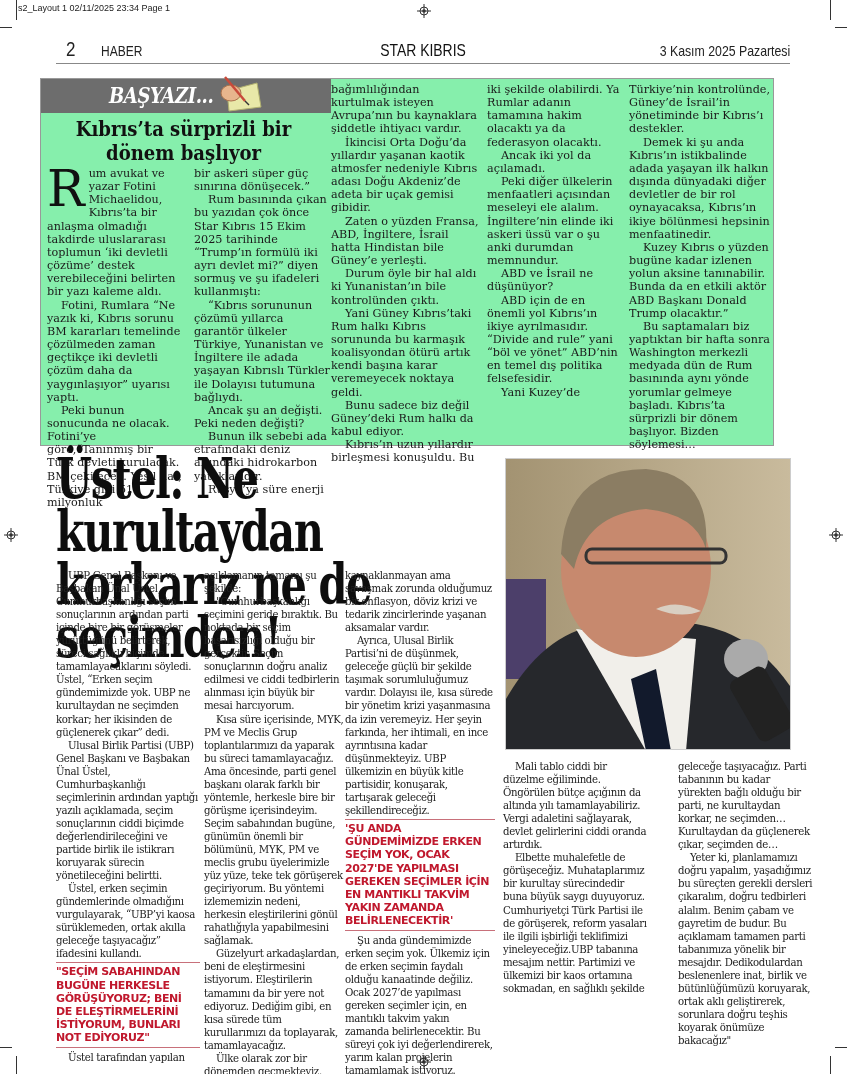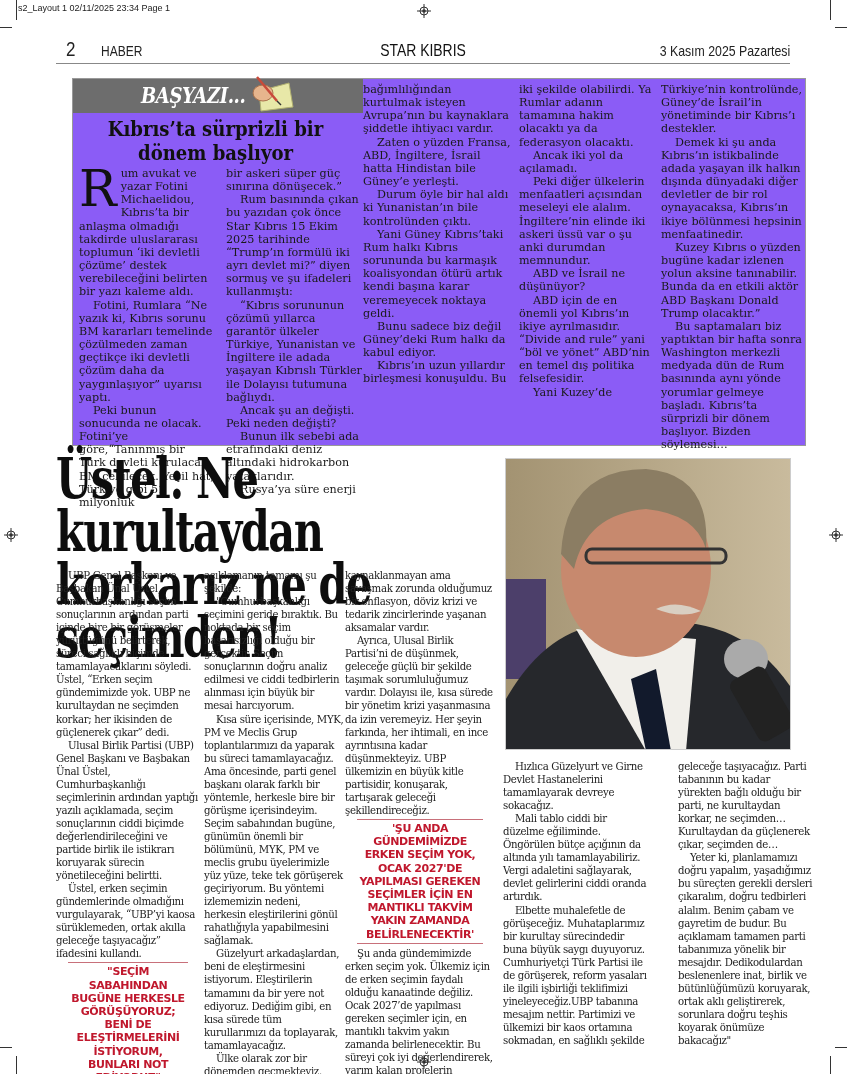--- a/index.html
+++ b/index.html
@@ -10,36 +10,36 @@
   .crop-v { position: absolute; width: 1px; background: #333; }
   .crop-h { position: absolute; height: 1px; background: #333; }
   .reg { position: absolute; width: 14px; height: 14px; }
 
   .header { position: absolute; left: 56px; top: 36px; width: 734px; height: 28px; border-bottom: 1.5px solid #888; font-family: "Liberation Sans", sans-serif; }
   .page-num { position: absolute; left: 10px; top: 2px; font-size: 20px; color: #222; transform: scaleX(0.85); transform-origin: left; }
   .section { position: absolute; left: 45px; top: 6px; font-size: 15px; color: #222; transform: scaleX(0.8); transform-origin: left; }
   .masthead { position: absolute; left: 0; right: 0; top: 5px; text-align: center; font-size: 17px; color: #111; transform: scaleX(0.82); }
   .date { position: absolute; right: 0; top: 6px; font-size: 15px; color: #222; transform: scaleX(0.82); transform-origin: right; }
 
-  .editorial { position: absolute; left: 72px; top: 78px; width: 734px; height: 368px; background: #8b5cf6; border: 1px solid #999; }
+  .editorial { position: absolute; left: 40px; top: 78px; width: 734px; height: 368px; background: #86efac; border: 1px solid #999; }
   .ed-banner { position: absolute; left: 0; top: 0; width: 290px; height: 34px; background: #6d6d6d; }
   .ed-banner-label { position: absolute; left: 68px; top: 3px; font-family: "DejaVu Serif", serif; font-weight: bold; font-style: italic; font-size: 22px; color: #fff; letter-spacing: -0.5px; transform: scaleX(0.82); transform-origin: left; }
   .pen-icon { position: absolute; left: 168px; top: -6px; width: 56px; height: 40px; }
   .ed-title { position: absolute; left: 0; top: 38px; width: 285px; text-align: center; font-family: "DejaVu Serif", serif; font-weight: bold; font-size: 21px; line-height: 24px; color: #111; transform: scaleX(0.86); }
   .ed-col { position: absolute; font-family: "DejaVu Serif", serif; font-size: 11.2px; line-height: 13.15px; color: #1a1a1a; white-space: pre-line; }
   .ed-col p { text-indent: 14px; }
   .dropcap { float: left; font-size: 50px; line-height: 40px; font-family: "DejaVu Serif", serif; margin: 2px 4px -2px 0; color: #111; }
 
   .headline { position: absolute; left: 56px; top: 452px; width: 440px; font-family: "DejaVu Serif", serif; font-weight: bold; font-size: 56px; line-height: 53px; color: #0d0d0d; letter-spacing: -2px; transform: scaleX(0.74); transform-origin: left top; width: 600px; }
 
   .photo { position: absolute; left: 505px; top: 458px; width: 286px; height: 292px; overflow: hidden; border: 1px solid #ccc; }
 
   .col { position: absolute; font-family: "DejaVu Serif", serif; font-size: 10.2px; line-height: 13.05px; color: #222; letter-spacing: -0.35px; }
   .col p { text-indent: 12px; }
-  .subhead { color: #c0182d; font-family: "DejaVu Sans", sans-serif; font-weight: bold; font-size: 11px; line-height: 13.2px; border-top: 1.5px solid #c8707a; border-bottom: 1.5px solid #c8707a; padding: 2px 0 2px; margin: 2px 12px 3px; letter-spacing: -0.4px; transform-origin: left; text-align: center; }
+  .subhead { color: #c0182d; font-family: "DejaVu Sans", sans-serif; font-weight: bold; font-size: 11px; line-height: 13.2px; border-top: 1.5px solid #c8707a; border-bottom: 1.5px solid #c8707a; padding: 2px 0 2px; margin: 2px 0 3px; letter-spacing: -0.4px; transform-origin: left; }
 </style>
 </head>
 <body>
 
 <div class="slug">s2_Layout 1  02/11/2025  23:34  Page 1</div>
 <div class="crop-v" style="left:16px;top:0;height:20px;"></div>
 <div class="crop-v" style="left:830px;top:0;height:20px;"></div>
 <div class="crop-h" style="left:0;top:27px;width:12px;"></div>
 <div class="crop-h" style="left:835px;top:27px;width:12px;"></div>
 <div class="crop-h" style="left:0;top:1047px;width:12px;"></div>
@@ -99,20 +99,21 @@
   <div class="ed-col" id="edc1" style="left: 153px; top: 88px; width: 137px; white-space: normal;">
       <p style="text-indent: 0px;">bir askeri süper güç sınırına dönüşecek.”</p>
       <p>Rum basınında çıkan bu yazıdan çok önce Star Kıbrıs 15 Ekim 2025 tarihinde  “Trump’ın formülü  iki ayrı devlet mi?” diyen sormuş ve şu ifadeleri kullanmıştı:</p>
       <p>“Kıbrıs sorununun çözümü yıllarca garantör ülkeler Türkiye, Yunanistan ve İngiltere ile adada yaşayan Kıbrıslı Türkler ile Dolayısı tutumuna bağlıydı.</p>
       <p>Ancak şu an değişti. Peki neden değişti?</p>
       <p>Bunun ilk sebebi ada etrafındaki deniz altındaki hidrokarbon yataklarıdır.</p>
       <p>Rusya’ya süre enerji</p>
     </div>
   <div class="ed-col" id="edc2" style="left: 290px; top: 4px; width: 148px; white-space: normal;">
       <p style="text-indent: 0px;">bağımlılığından kurtulmak isteyen Avrupa’nın bu kaynaklara şiddetle ihtiyacı vardır.</p>
+      <p>İkincisi Orta Doğu’da yıllardır yaşanan kaotik atmosfer nedeniyle Kıbrıs adası Doğu Akdeniz’de adeta bir uçak gemisi gibidir.</p>
       <p>Zaten o yüzden Fransa, ABD, İngiltere, İsrail hatta Hindistan bile Güney’e yerleşti.</p>
       <p>Durum öyle bir hal aldı ki Yunanistan’ın bile kontrolünden çıktı.</p>
       <p>Yani Güney Kıbrıs’taki Rum halkı Kıbrıs sorununda bu karmaşık koalisyondan ötürü artık kendi başına karar veremeyecek noktaya geldi.</p>
       <p>Bunu sadece biz değil Güney’deki Rum halkı da kabul ediyor.</p>
       <p>Kıbrıs’ın uzun yıllardır birleşmesi konuşuldu. Bu</p>
     </div>
   <div class="ed-col" id="edc3" style="left: 446px; top: 4px; width: 134px; white-space: normal;">
       <p style="text-indent: 0px;">iki şekilde olabilirdi. Ya Rumlar adanın tamamına hakim olacaktı ya da federasyon olacaktı.</p>
       <p>Ancak iki yol da açılamadı.</p>
       <p>Peki diğer ülkelerin menfaatleri açısından meseleyi ele alalım. İngiltere’nin elinde iki askeri üssü var o şu anki durumdan memnundur.</p>
@@ -169,20 +170,19 @@
     <p>Güzelyurt arkadaşlardan, beni de eleştirmesini istiyorum. Eleştirilerin tamamını da bir yere not ediyoruz. Dediğim gibi, en kısa sürede tüm kurullarımızı da toplayarak, tamamlayacağız.</p>
     <p>Ülke olarak zor bir dönemden geçmekteyiz. Hükümet olarak ciddi sorumluluklarımız vardır. Kuzey Kıbrıs Türk Cumhuriyeti’nden</p>
   </div>
 <div class="col" id="ac3" style="left:345px;top:569px;width:150px;">
     <p style="text-indent: 0px;">kaynaklanmayan ama savaşmak zorunda olduğumuz bir enflasyon, döviz krizi ve tedarik zincirlerinde yaşanan aksamalar vardır.</p>
     <p>Ayrıca, Ulusal Birlik Partisi’ni de düşünmek, geleceğe güçlü bir şekilde taşımak sorumluluğumuz vardır. Dolayısı ile, kısa sürede bir yönetim krizi yaşanmasına da izin veremeyiz. Her şeyin farkında, her ihtimali, en ince ayrıntısına kadar düşünmekteyiz. UBP ülkemizin en büyük kitle partisidir, konuşarak, tartışarak geleceği şekillendireceğiz.</p>
     <div class="subhead" style="color: rgb(192, 24, 45);">'ŞU ANDA GÜNDEMİMİZDE ERKEN SEÇİM YOK, OCAK 2027'DE YAPILMASI GEREKEN SEÇİMLER İÇİN EN MANTIKLI TAKVİM YAKIN ZAMANDA BELİRLENECEKTİR'</div>
     <p>Şu anda gündemimizde erken seçim yok. Ülkemiz için de erken seçimin faydalı olduğu kanaatinde değiliz. Ocak 2027’de yapılması gereken seçimler için, en mantıklı takvim yakın zamanda belirlenecektir. Bu süreyi çok iyi değerlendirerek, yarım kalan projelerin tamamlamak istiyoruz.</p>
   </div>
 <div class="col" id="ac4" style="left:503px;top:760px;width:144px;">
-    <p>Hızlıca Güzelyurt ve Girne Devlet Hastanelerini tamamlayarak devreye sokacağız.</p>
     <p>Mali tablo ciddi bir düzelme eğiliminde. Öngörülen bütçe açığının da altında yılı tamamlayabiliriz. Vergi adaletini sağlayarak, devlet gelirlerini ciddi oranda artırdık.</p>
     <p>Elbette muhalefetle de görüşeceğiz. Muhataplarımız bir kurultay sürecindedir buna büyük saygı duyuyoruz. Cumhuriyetçi Türk Partisi ile de görüşerek, reform yasaları ile ilgili işbirliği teklifimizi yineleyeceğiz.UBP tabanına mesajım nettir. Partimizi ve ülkemizi bir kaos ortamına sokmadan, en sağlıklı şekilde</p>
   </div>
 <div class="col" id="ac5" style="left:654px;top:760px;width:138px;margin-left:24px;">
     <p style="text-indent: 0px;">geleceğe taşıyacağız. Parti tabanının bu kadar yürekten bağlı olduğu bir parti, ne kurultaydan korkar, ne seçimden… Kurultaydan da güçlenerek çıkar, seçimden de…</p>
     <p>Yeter ki, planlamamızı doğru yapalım, yaşadığımız bu süreçten gerekli dersleri çıkaralım, doğru tedbirleri alalım. Benim çabam ve gayretim de budur. Bu açıklamam tamamen parti tabanımıza yönelik bir mesajdır. Dedikodulardan beslenenlere inat, birlik ve bütünlüğümüzü koruyarak, ortak aklı geliştirerek, sorunlara doğru teşhis koyarak önümüze bakacağız"</p>
   </div>
 
 </body></html>

